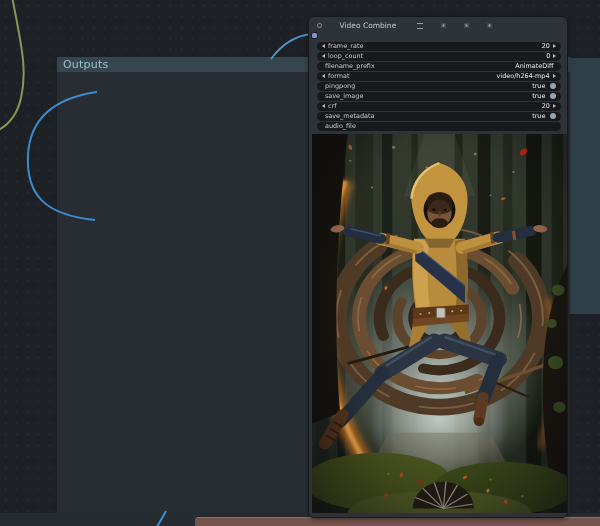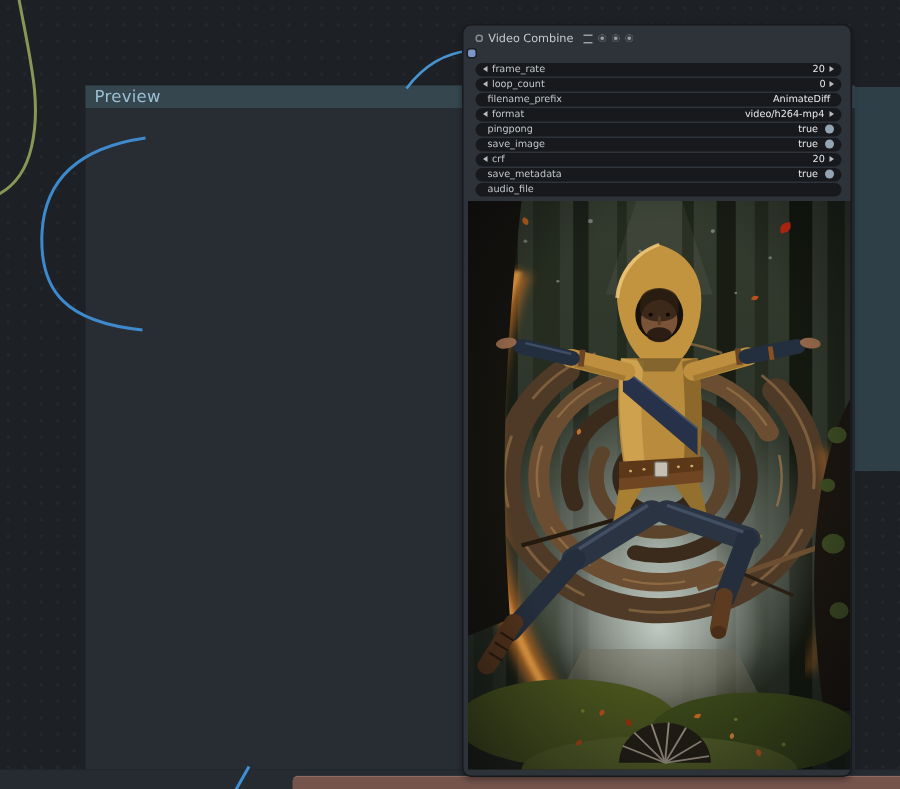--- a/index.html
+++ b/index.html
@@ -21,21 +21,21 @@
   .group-outputs .gtitle{font-size:11px;color:var(--group-title,#9cc0d3);letter-spacing:.2px;}
   
   .bottom-strip{left:0;top:513px;width:600px;height:13px;background:var(--bottom-strip,#252b31);}
   .bottom-bar{left:195px;top:517px;width:405px;height:9px;background:var(--bottom-bar,#75544c);
     border-top:1px solid #8e6c61;border-radius:4px 0 0 0;box-sizing:border-box;}
   
   .node{background:var(--node-body,#2e3339);border:1px solid var(--node-border,#17191c);
     border-radius:6px;box-sizing:border-box;box-shadow:0 2px 4px rgba(0,0,0,.35);}
   .node-preview{left:87px;top:74px;width:206px;height:441px;}
   .node-vc{left:308px;top:16px;width:260px;height:502px;}
-  .ntitle{position:absolute;display:flex;align-items:center;gap:4px;}
+  .ntitle{position:absolute;display:flex;align-items:center;gap:18px;}
   .ntitle .t{font-size:7.5px;color:var(--title-text,#c6cacd);white-space:nowrap;}
   .cdot{width:4.5px;height:4.5px;border-radius:50%;border:1px solid #878d92;box-sizing:border-box;}
   .menu-glyph{width:6px;height:4px;border-top:1.2px solid #999fa4;border-bottom:1.2px solid #999fa4;margin-left:3px;}
   .badge{width:5px;height:5px;border-radius:50%;background:#9aa0a6;box-shadow:inset 0 0 0 1.3px #3a3f44;}
   .socket{position:absolute;width:5px;height:5px;border-radius:1.5px;background:var(--socket,#7b97c8);
     box-shadow:0 0 0 1px rgba(0,0,0,.4);}
   
   .widgets{position:absolute;left:8px;top:25px;width:244px;}
   .widget{display:flex;align-items:center;height:8.5px;margin-bottom:1.5px;background:var(--widget-bg,#17191c);
     border-radius:5px;padding:0 5px;font-size:7px;line-height:8.5px;box-sizing:border-box;}
@@ -56,21 +56,21 @@
 </style>
 </head>
 <body>
 
 <div class="canvas">
 
   <div class="abs group-right-strip z1"></div>
 
   <div class="abs group-outputs z1">
     <div class="ghead">
-      <span class="gtitle">Preview</span>
+      <span class="gtitle">Outputs</span>
     </div>
   </div>
 
   <div class="abs bottom-strip z1"></div>
   <div class="abs bottom-bar z2"></div>
 
   <svg class="abs links z3" viewBox="0 0 600 526">
     <path d="M 12,-4 C 20,40 28,68 21,98 C 16,120 4,128 -6,132" fill="none" stroke="#97a25c" stroke-width="2" opacity=".9"></path>
     <path d="M 97,92 C 55,98 30,118 28,155 C 26,195 45,215 95,220" fill="none" stroke="#3f8fd6" stroke-width="2" opacity=".95"></path>
     <path d="M 313,34 C 297,35 282,44 271,59" fill="none" stroke="#4a9bd8" stroke-width="1.8" opacity=".95"></path>

